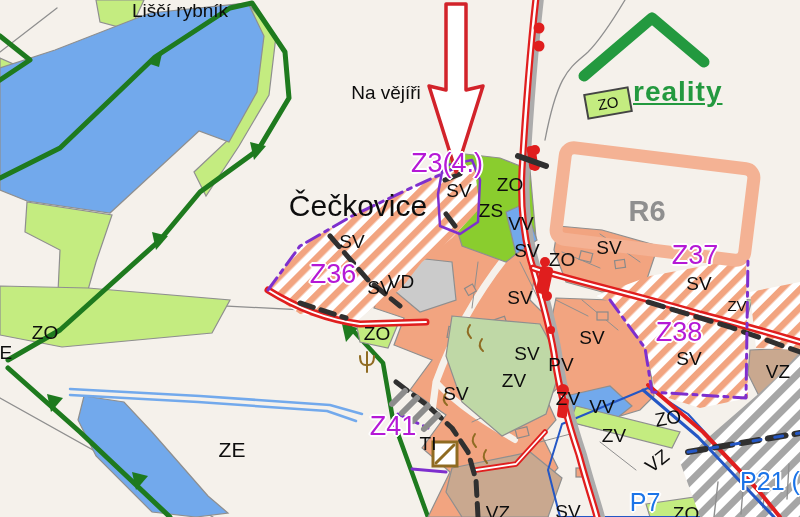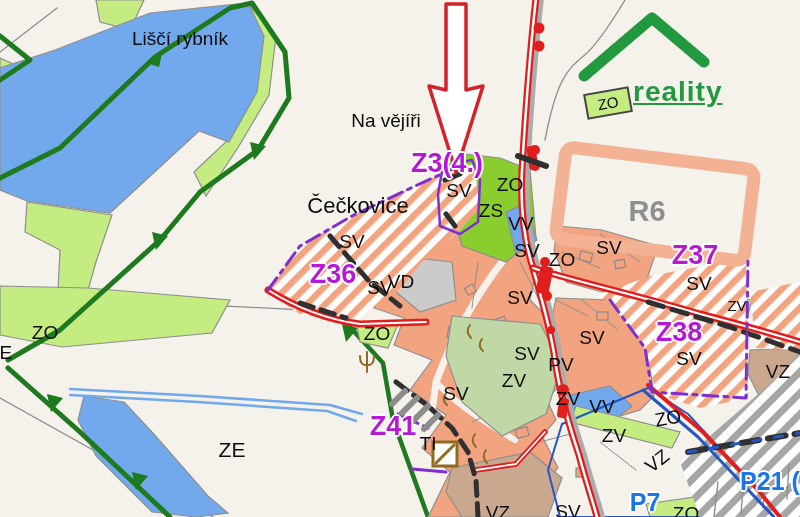--- a/index.html
+++ b/index.html
@@ -23,26 +23,26 @@
   .s-red{stroke:var(--red)} .s-white{stroke:#fff} .s-grayroad{stroke:var(--gray-road)}
   .s-grayline{stroke:var(--gray-line)} .s-dgreen{stroke:var(--dgreen)}
   .s-purple{stroke:var(--purple)} .s-dash{stroke:var(--dash-dark)}
   .s-blue{stroke:var(--blue-line)} .s-brown{stroke:var(--brown)}
   .s-water{stroke:var(--water)} .s-salmonlt{stroke:var(--salmon-lt)} .s-graybar{stroke:#8C8C8C}
   .edge{stroke:var(--gray-line);stroke-width:1.2}
   
   #labels{position:absolute;inset:0;pointer-events:none;}
   .map-label{position:absolute;transform:translate(-50%,-50%);white-space:nowrap;
              color:var(--label-dark);line-height:1;}
-  .place{font-size:19px;margin-top:28px;}
-  .town{font-size:22px;}
+  .place{font-size:19px;}
+  .town{font-size:30px;}
   .area{font-size:19px;}
   .area-sm{font-size:15px;}
   .area-lg{font-size:21px;}
-  .zone-m,.zone-b{font-weight:bold;
+  .zone-m,.zone-b{font-weight:normal;
      text-shadow:-2px 0 #fff,2px 0 #fff,0 -2px #fff,0 2px #fff,
                  -1px -1px #fff,1px 1px #fff,-1px 1px #fff,1px -1px #fff;}
   .zone-m{color:var(--magenta);font-size:27px;}
   .zone-b{color:var(--blue-label);font-size:25px;}
   .zone-g{color:#8F8F8F;font-weight:bold;font-size:29px;}
   .brand{position:absolute;left:638px;top:31px;font-size:42px;font-weight:bold;
          letter-spacing:-1px;color:var(--logo-dark);}
   .brand-sub{position:absolute;left:633px;top:76px;font-size:28px;font-weight:bold;
          letter-spacing:1px;color:var(--logo-green);text-decoration:underline;}
 </style>

